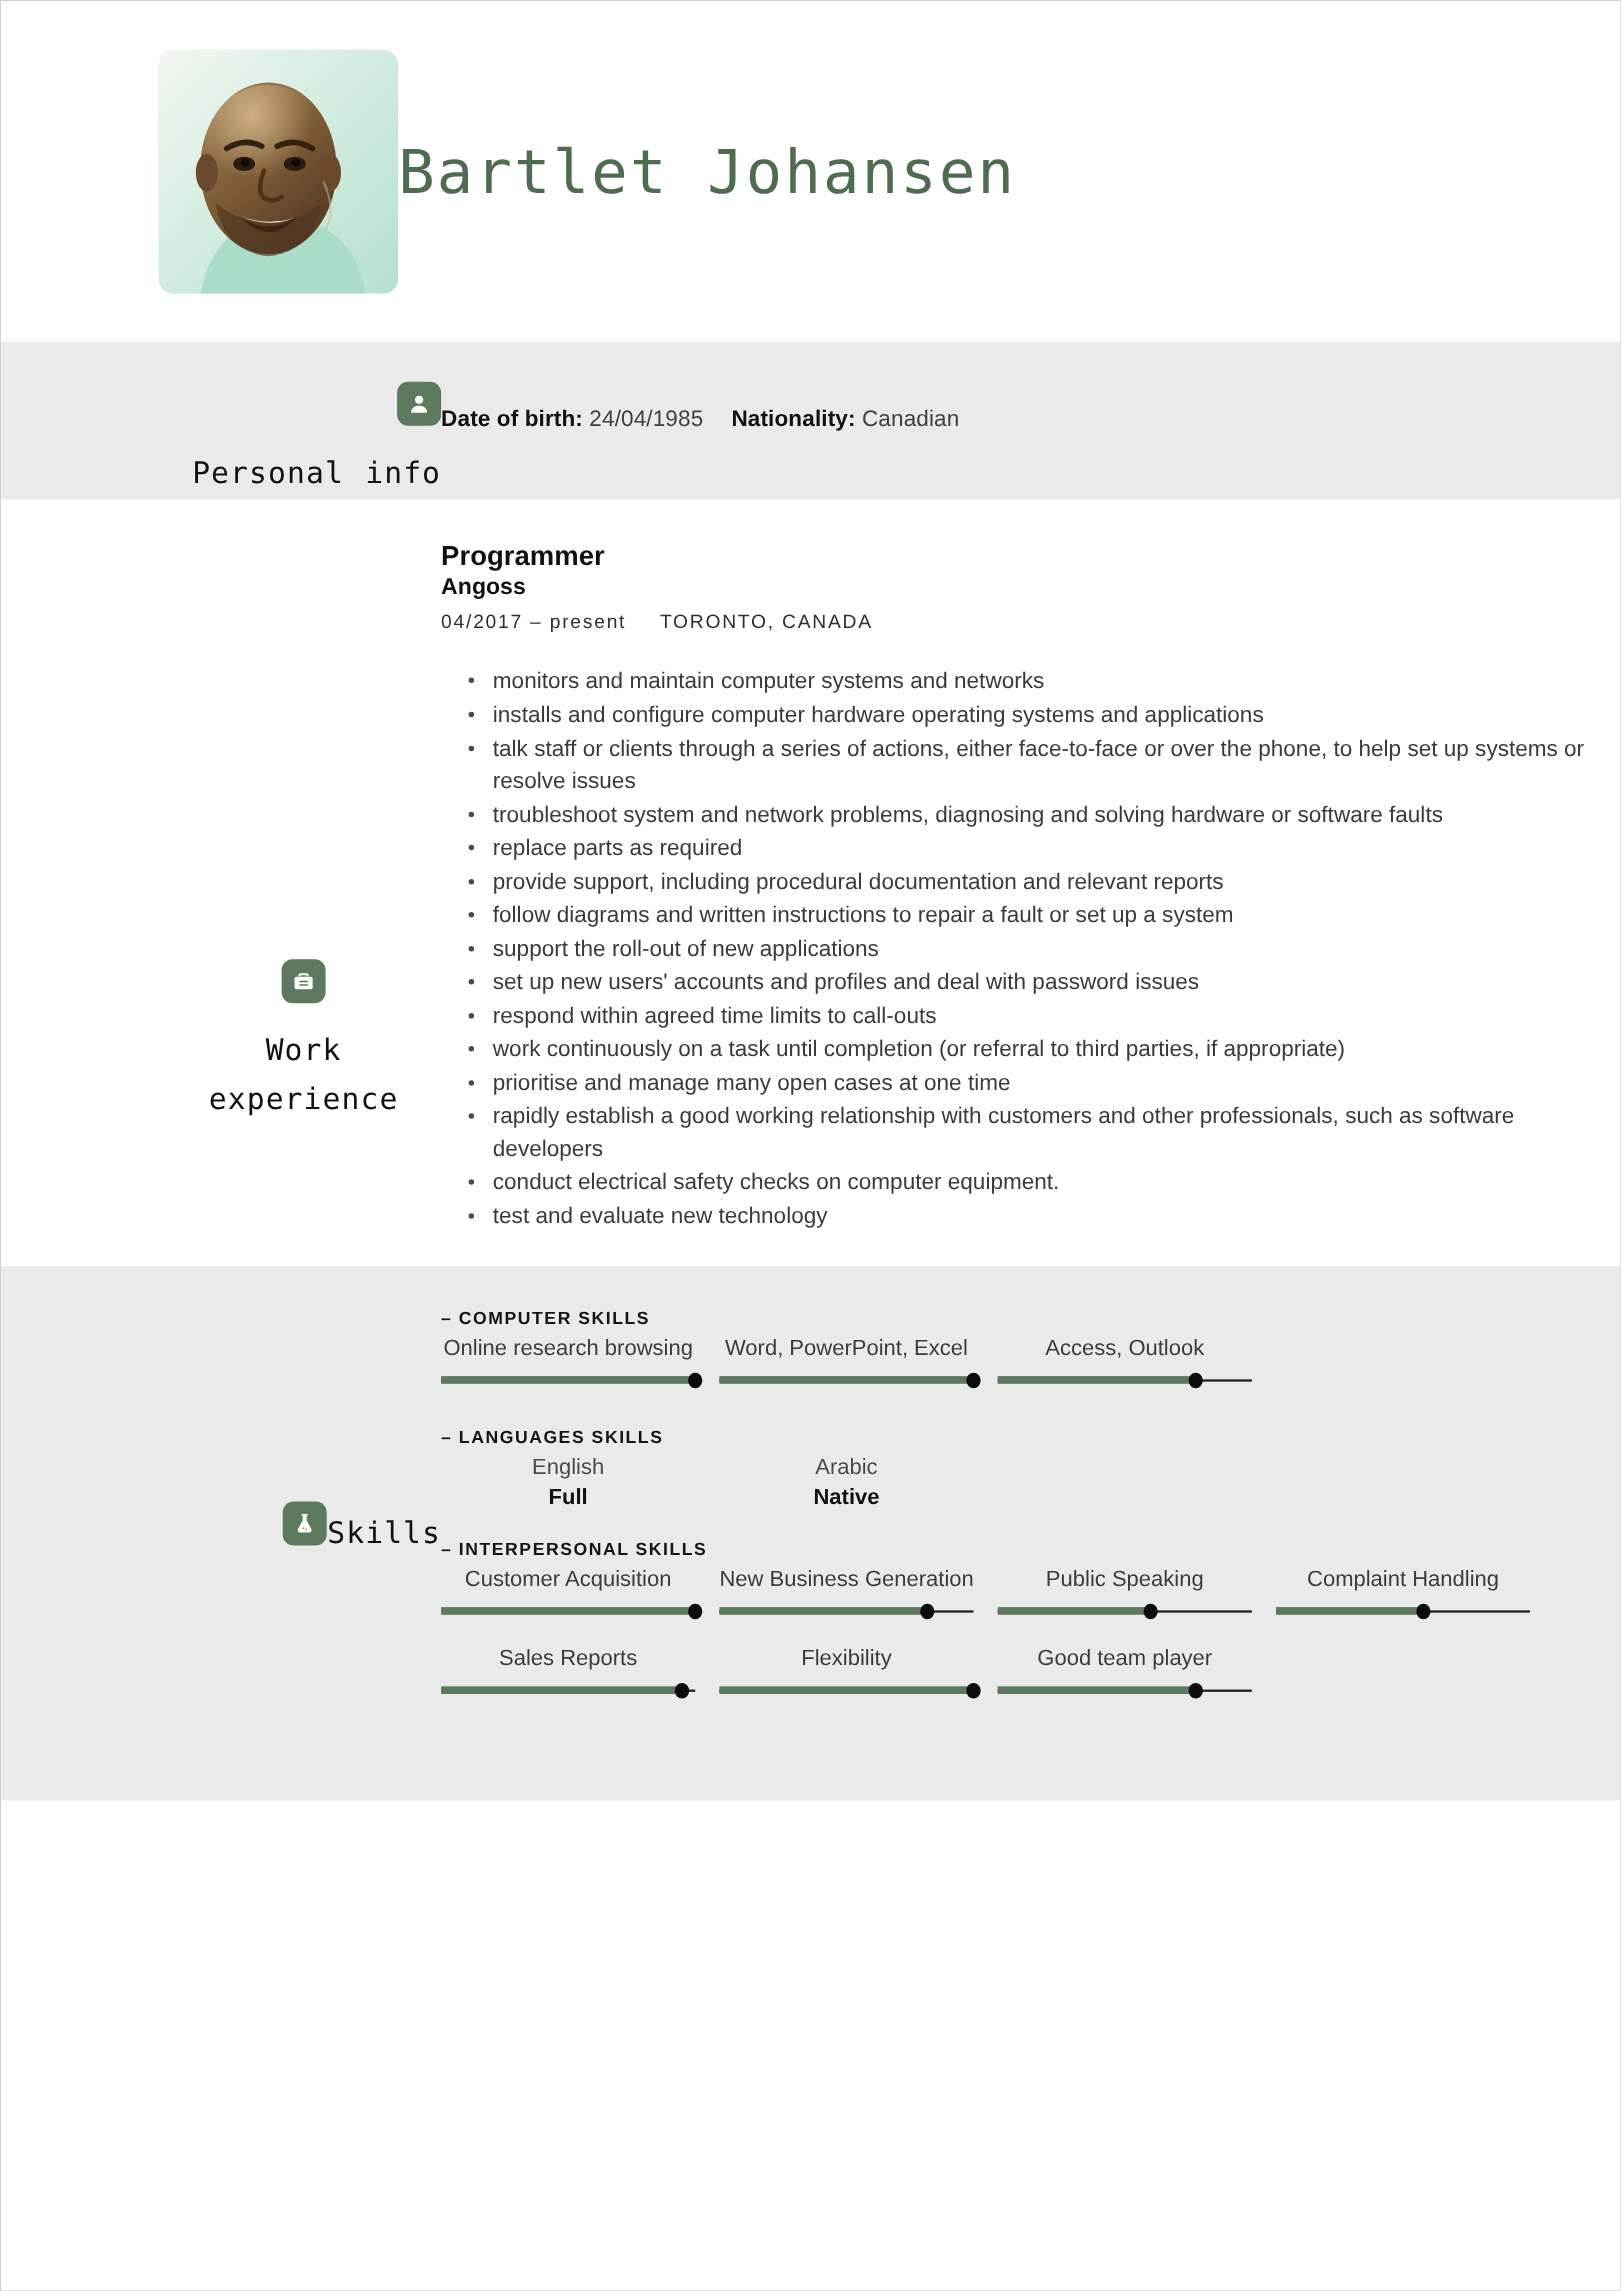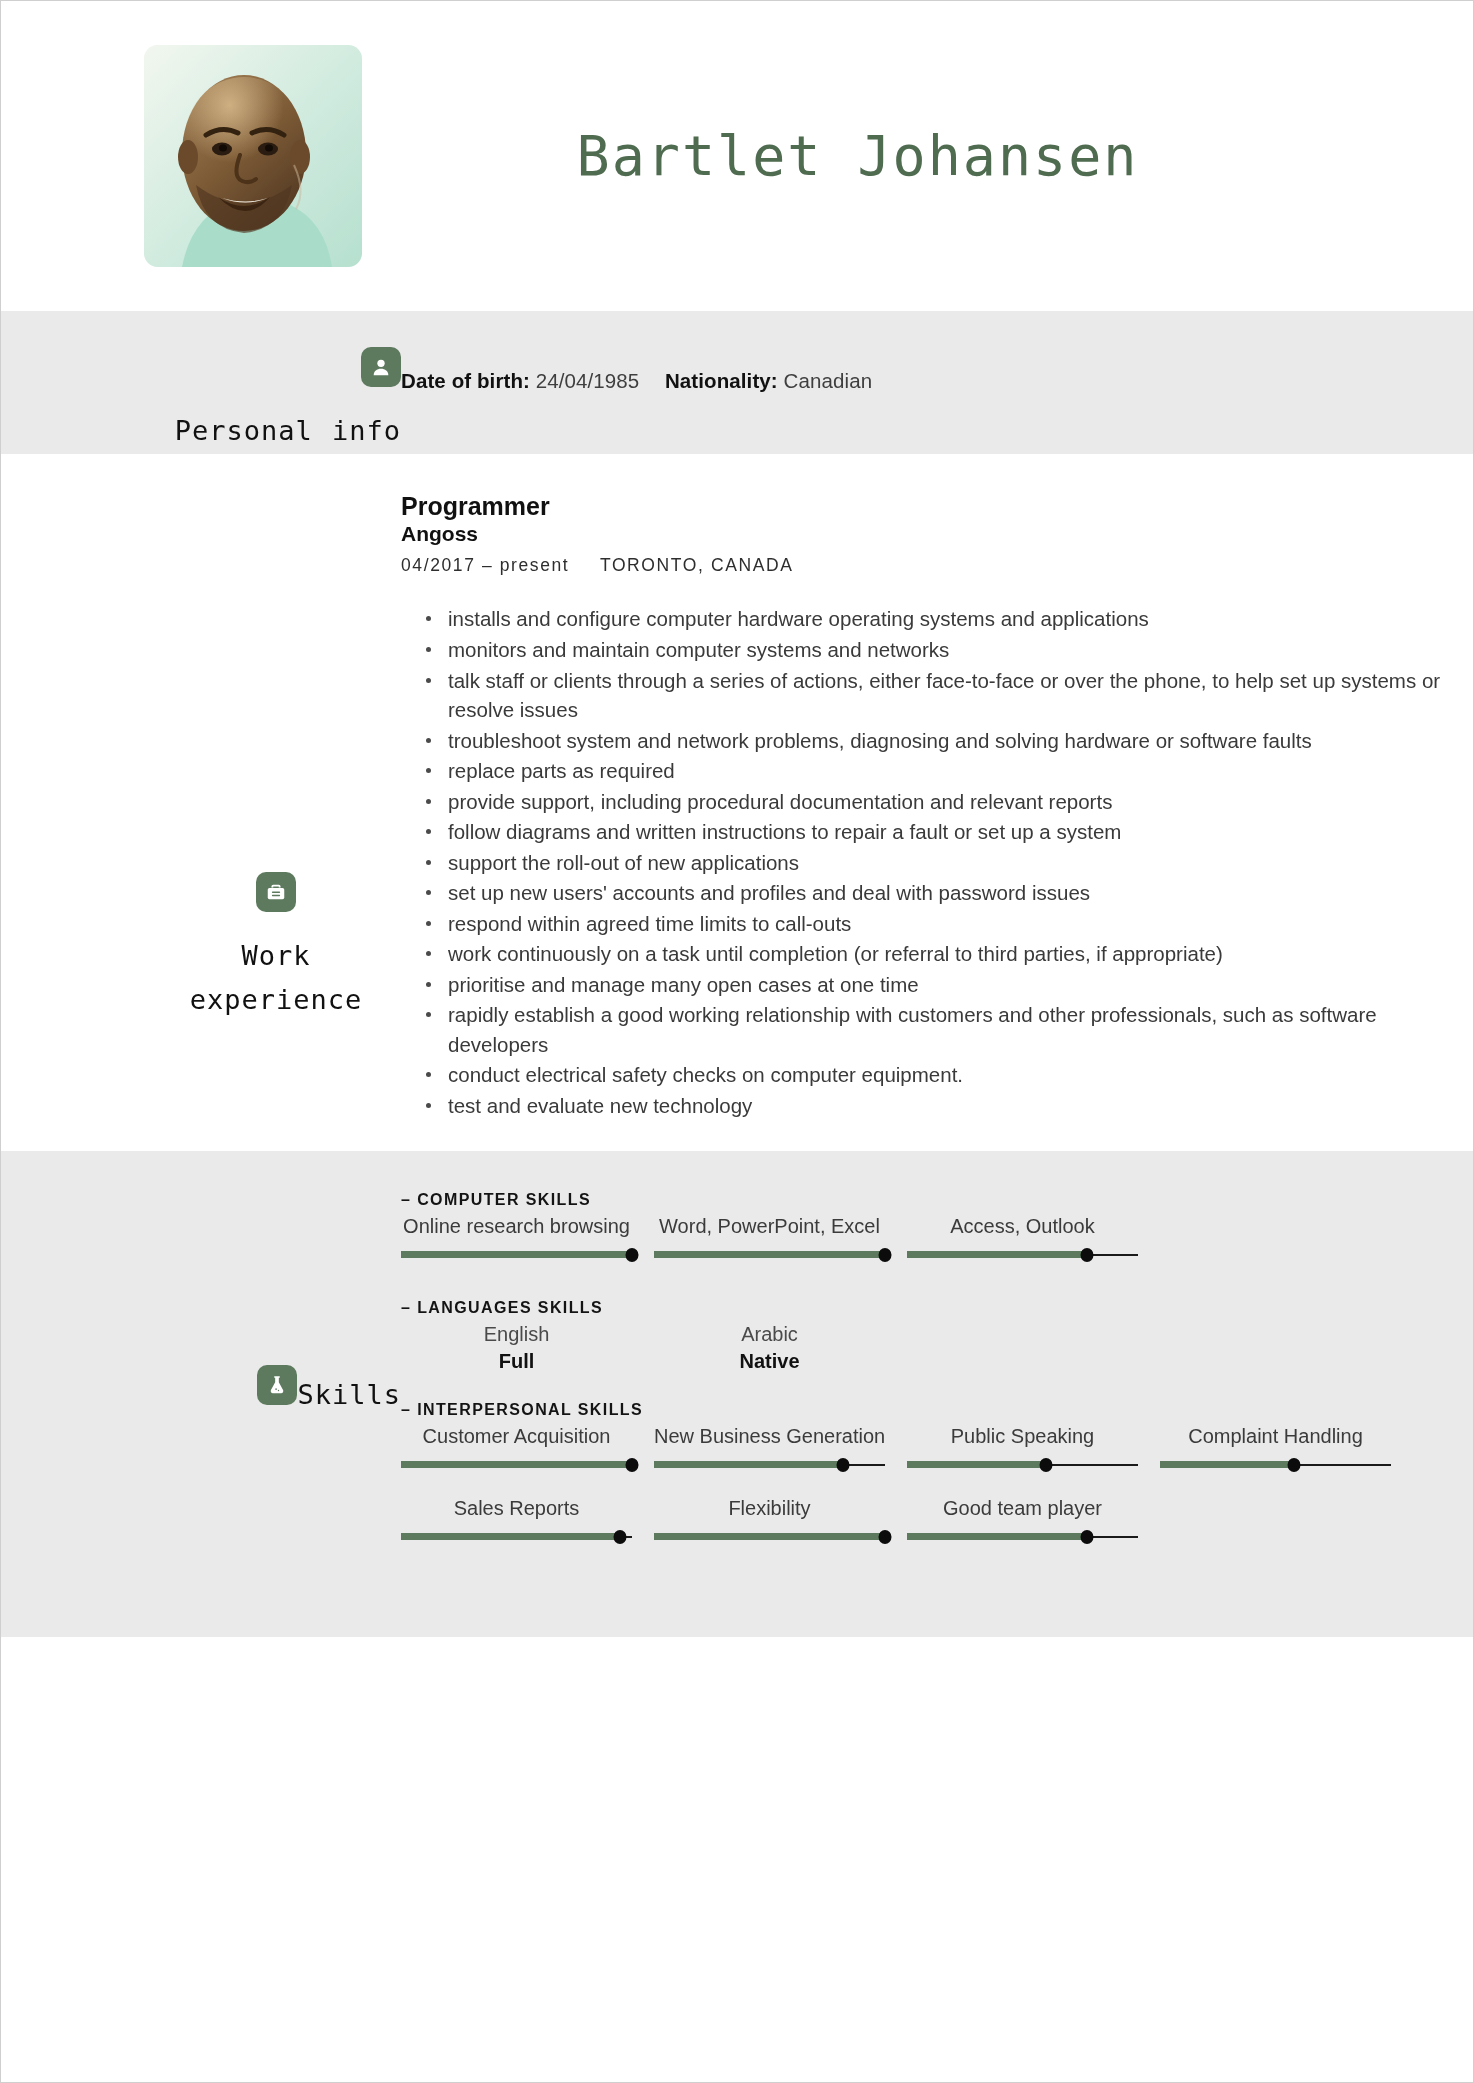--- a/index.html
+++ b/index.html
@@ -33,21 +33,20 @@
     border-radius: 14px;
     overflow: hidden;
     flex: 0 0 auto;
     background: #eef7ef;
     position: relative;
   }
   .photo-svg { display: block; width: 100%; height: 100%; }
   .name-wrap {
     flex: 1 1 auto;
     display: flex;
-    justify-content: center;
     align-items: center;
     padding-right: 120px;
   }
   .full-name {
     font-family: "DejaVu Sans Mono", "Liberation Mono", monospace;
     font-size: 55px;
     letter-spacing: 2px;
     color: #4f6b50;
     white-space: nowrap;
   }
@@ -323,22 +322,22 @@
     </div>
     <div class="content work-row">
       <div class="job-title">Programmer</div>
       <div class="job-company">Angoss</div>
       <div class="job-meta">
         <span>04/2017 – present</span>
         <span class="meta-sep"></span>
         <span>TORONTO, CANADA</span>
       </div>
       <ul class="duties" id="duties-list">
+          <li>monitors and maintain computer systems and networks</li>
           <li>installs and configure computer hardware operating systems and applications</li>
-          <li>monitors and maintain computer systems and networks</li>
           <li>talk staff or clients through a series of actions, either face-to-face or over the phone, to help set up systems or resolve issues</li>
           <li>troubleshoot system and network problems, diagnosing and solving hardware or software faults</li>
           <li>replace parts as required</li>
           <li>provide support, including procedural documentation and relevant reports</li>
           <li>follow diagrams and written instructions to repair a fault or set up a system</li>
           <li>support the roll-out of new applications</li>
           <li>set up new users' accounts and profiles and deal with password issues</li>
           <li>respond within agreed time limits to call-outs</li>
           <li>work continuously on a task until completion (or referral to third parties, if appropriate)</li>
           <li>prioritise and manage many open cases at one time</li>

